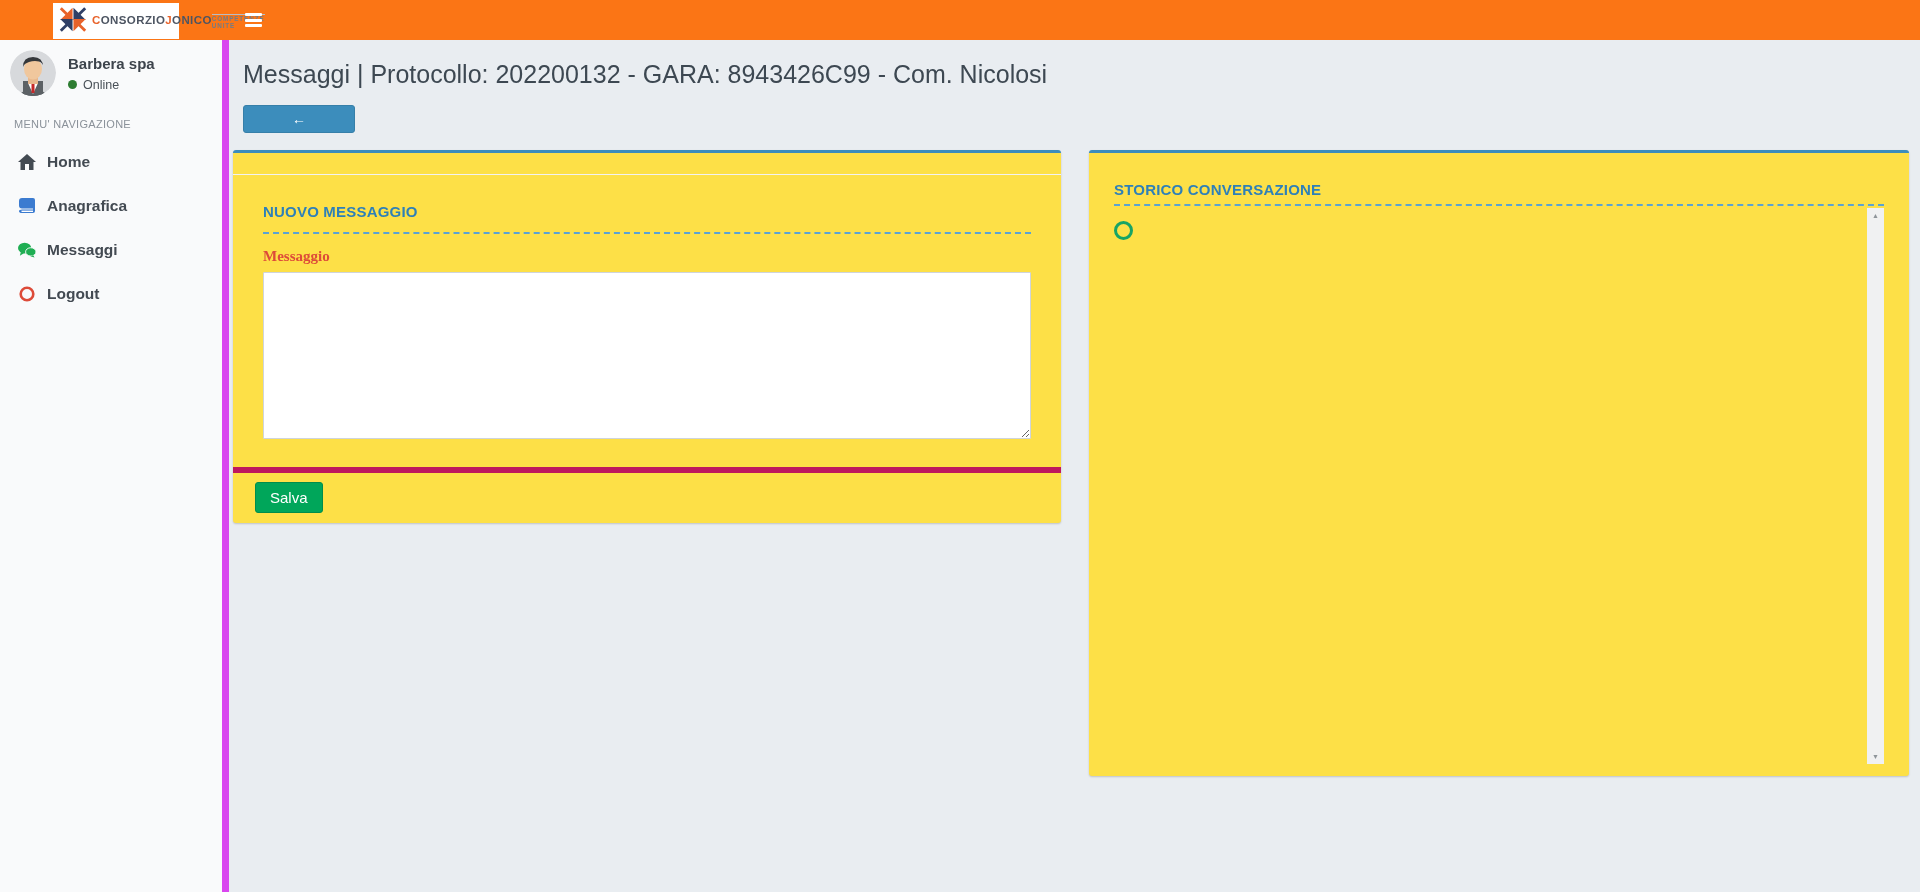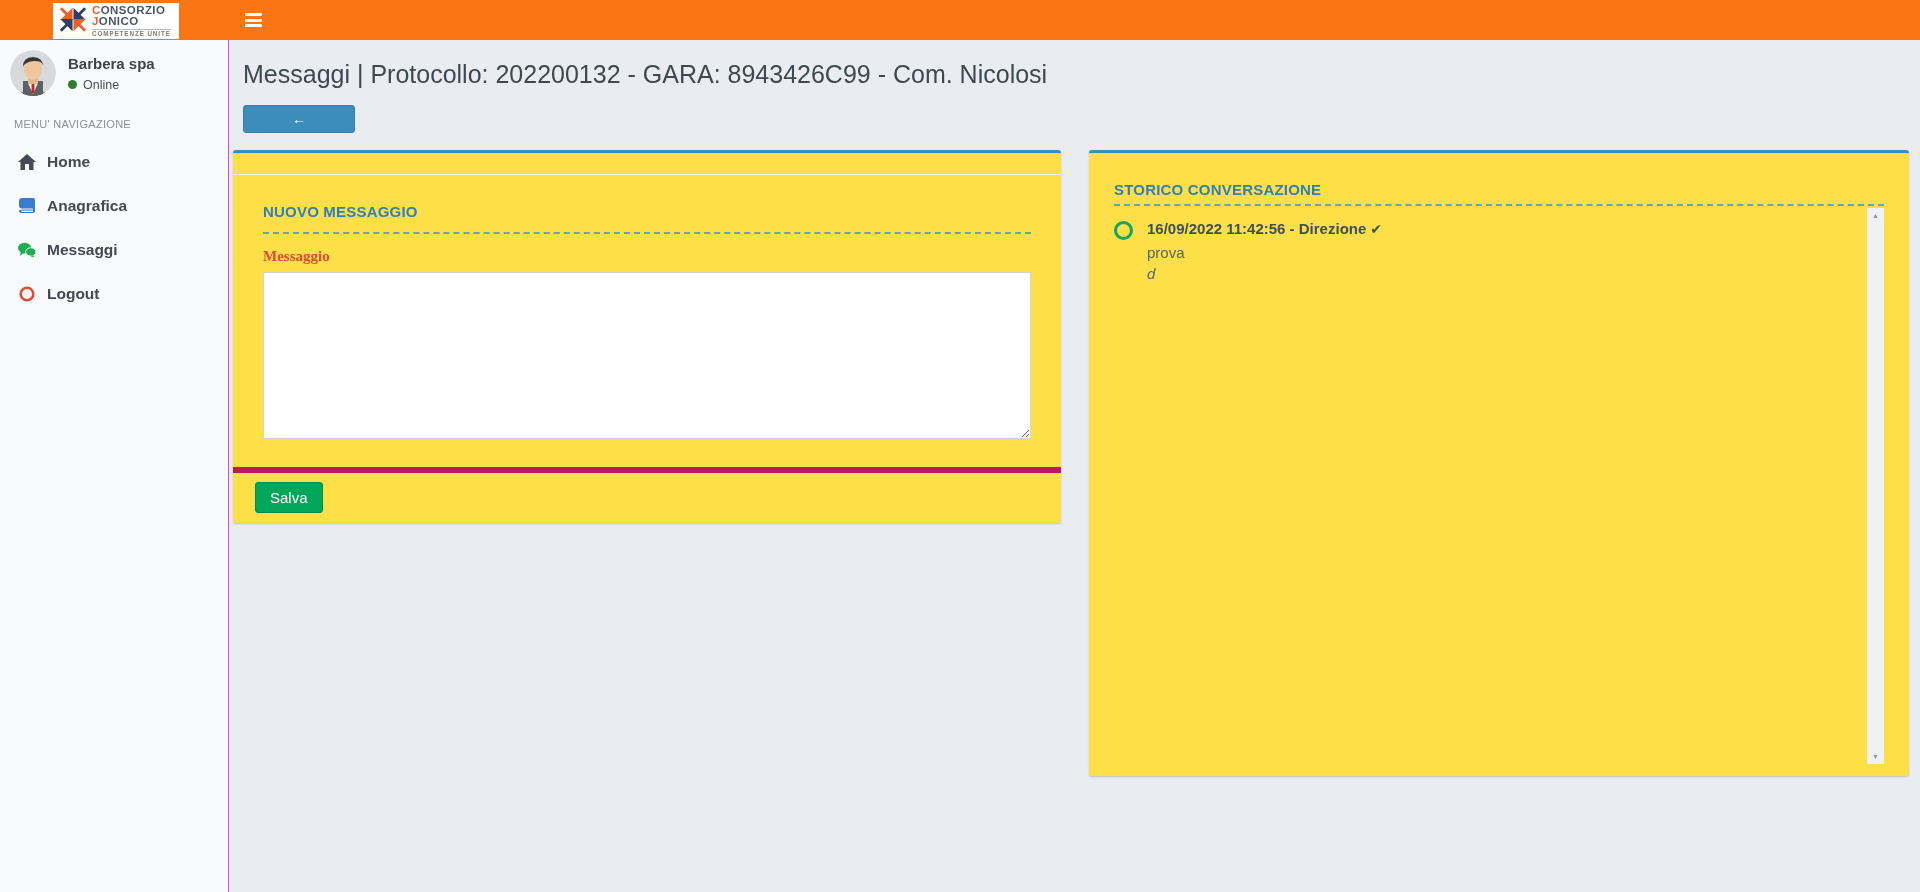--- a/index.html
+++ b/index.html
@@ -3,32 +3,32 @@
 <meta charset="utf-8">
 <style>
   * { margin:0; padding:0; box-sizing:border-box; }
   html,body { width:1920px; height:892px; overflow:hidden;
     font-family:"Liberation Sans","DejaVu Sans",sans-serif; background:#e9edf1; }
 
   
   .navbar { position:absolute; left:0; top:0; width:1920px; height:40px; background:#fb7515; z-index:30; }
   .brand-box { position:absolute; left:53px; top:3px; width:126px; height:36px; background:#ffffff;
     display:flex; align-items:center; gap:4px; padding:3px 5px; }
-  .brand-text { display:flex; flex-direction:column; line-height:1; }
+  .brand-text { display:flex; flex-direction:row; line-height:1;align-items:center; }
   .brand-line { font-size:11.5px; font-weight:bold; letter-spacing:.4px; color:#4d5562; }
   .brand-line .accent { color:#e8622a; }
   .brand-tagline { font-size:6.3px; letter-spacing:.9px; color:#737b85; border-top:1px solid #b8bcc2;
     margin-top:1px; padding-top:1px; font-weight:bold; }
   .hamburger { position:absolute; left:245px; top:12px; width:18px; height:16px; cursor:pointer;
     display:flex; flex-direction:column; justify-content:space-between; padding:1px 0; }
   .hamburger span { display:block; width:17px; height:3px; background:#ffffff; border-radius:1px; }
 
   
   .sidebar { position:absolute; left:0; top:40px; width:229px; height:852px; background:#f9fafb;
-    border-right:1px solid #d946ef; }
+    border-right:7px solid #d946ef; }
   .user-panel { display:flex; align-items:center; gap:12px; padding:10px 10px 14px 10px; }
   .avatar { width:46px; height:46px; border-radius:50%; overflow:hidden; flex:0 0 auto; }
   .user-name { font-size:15px; font-weight:bold; color:#3d444c; margin-bottom:6px; }
   .user-status { display:flex; align-items:center; gap:6px; font-size:12.5px; color:#4a5158; }
   .status-dot { width:9px; height:9px; border-radius:50%; background:#2e7d32; }
   .menu-label { padding:8px 14px 10px 14px; font-size:11px; color:#8a9199; letter-spacing:.3px; }
   .menu-item { height:44px; display:flex; align-items:center; gap:11px; padding-left:18px;
     cursor:pointer; position:relative; }
   .menu-item .mi-icon { width:18px; height:18px; display:flex; align-items:center; justify-content:center; }
   .menu-item .mi-label { font-size:15.5px; font-weight:bold; color:#434a52; }
@@ -201,27 +201,20 @@
         <button class="save-btn">Salva</button>
       </div>
     </div>
 
     <div class="card card-conv">
       <div class="card-body">
         <div class="conv-title">STORICO CONVERSAZIONE</div>
         <div class="scroll-area">
           <div class="conv-item">
             <span class="conv-icon"></span>
-            <span>
-              <div class="conv-head">
-                <span>16/09/2022 11:42:56 - Direzione</span><span class="conv-check">✔</span>
-              </div>
-              <div class="conv-line">prova</div>
-              <div class="conv-line italic">d</div>
-            </span>
           </div>
           <div class="scrollbar">
             <span class="sb-arrow sb-up">▲</span>
             <span class="sb-arrow sb-down">▼</span>
           </div>
         </div>
       </div>
     </div>
   </div>
 </div>

